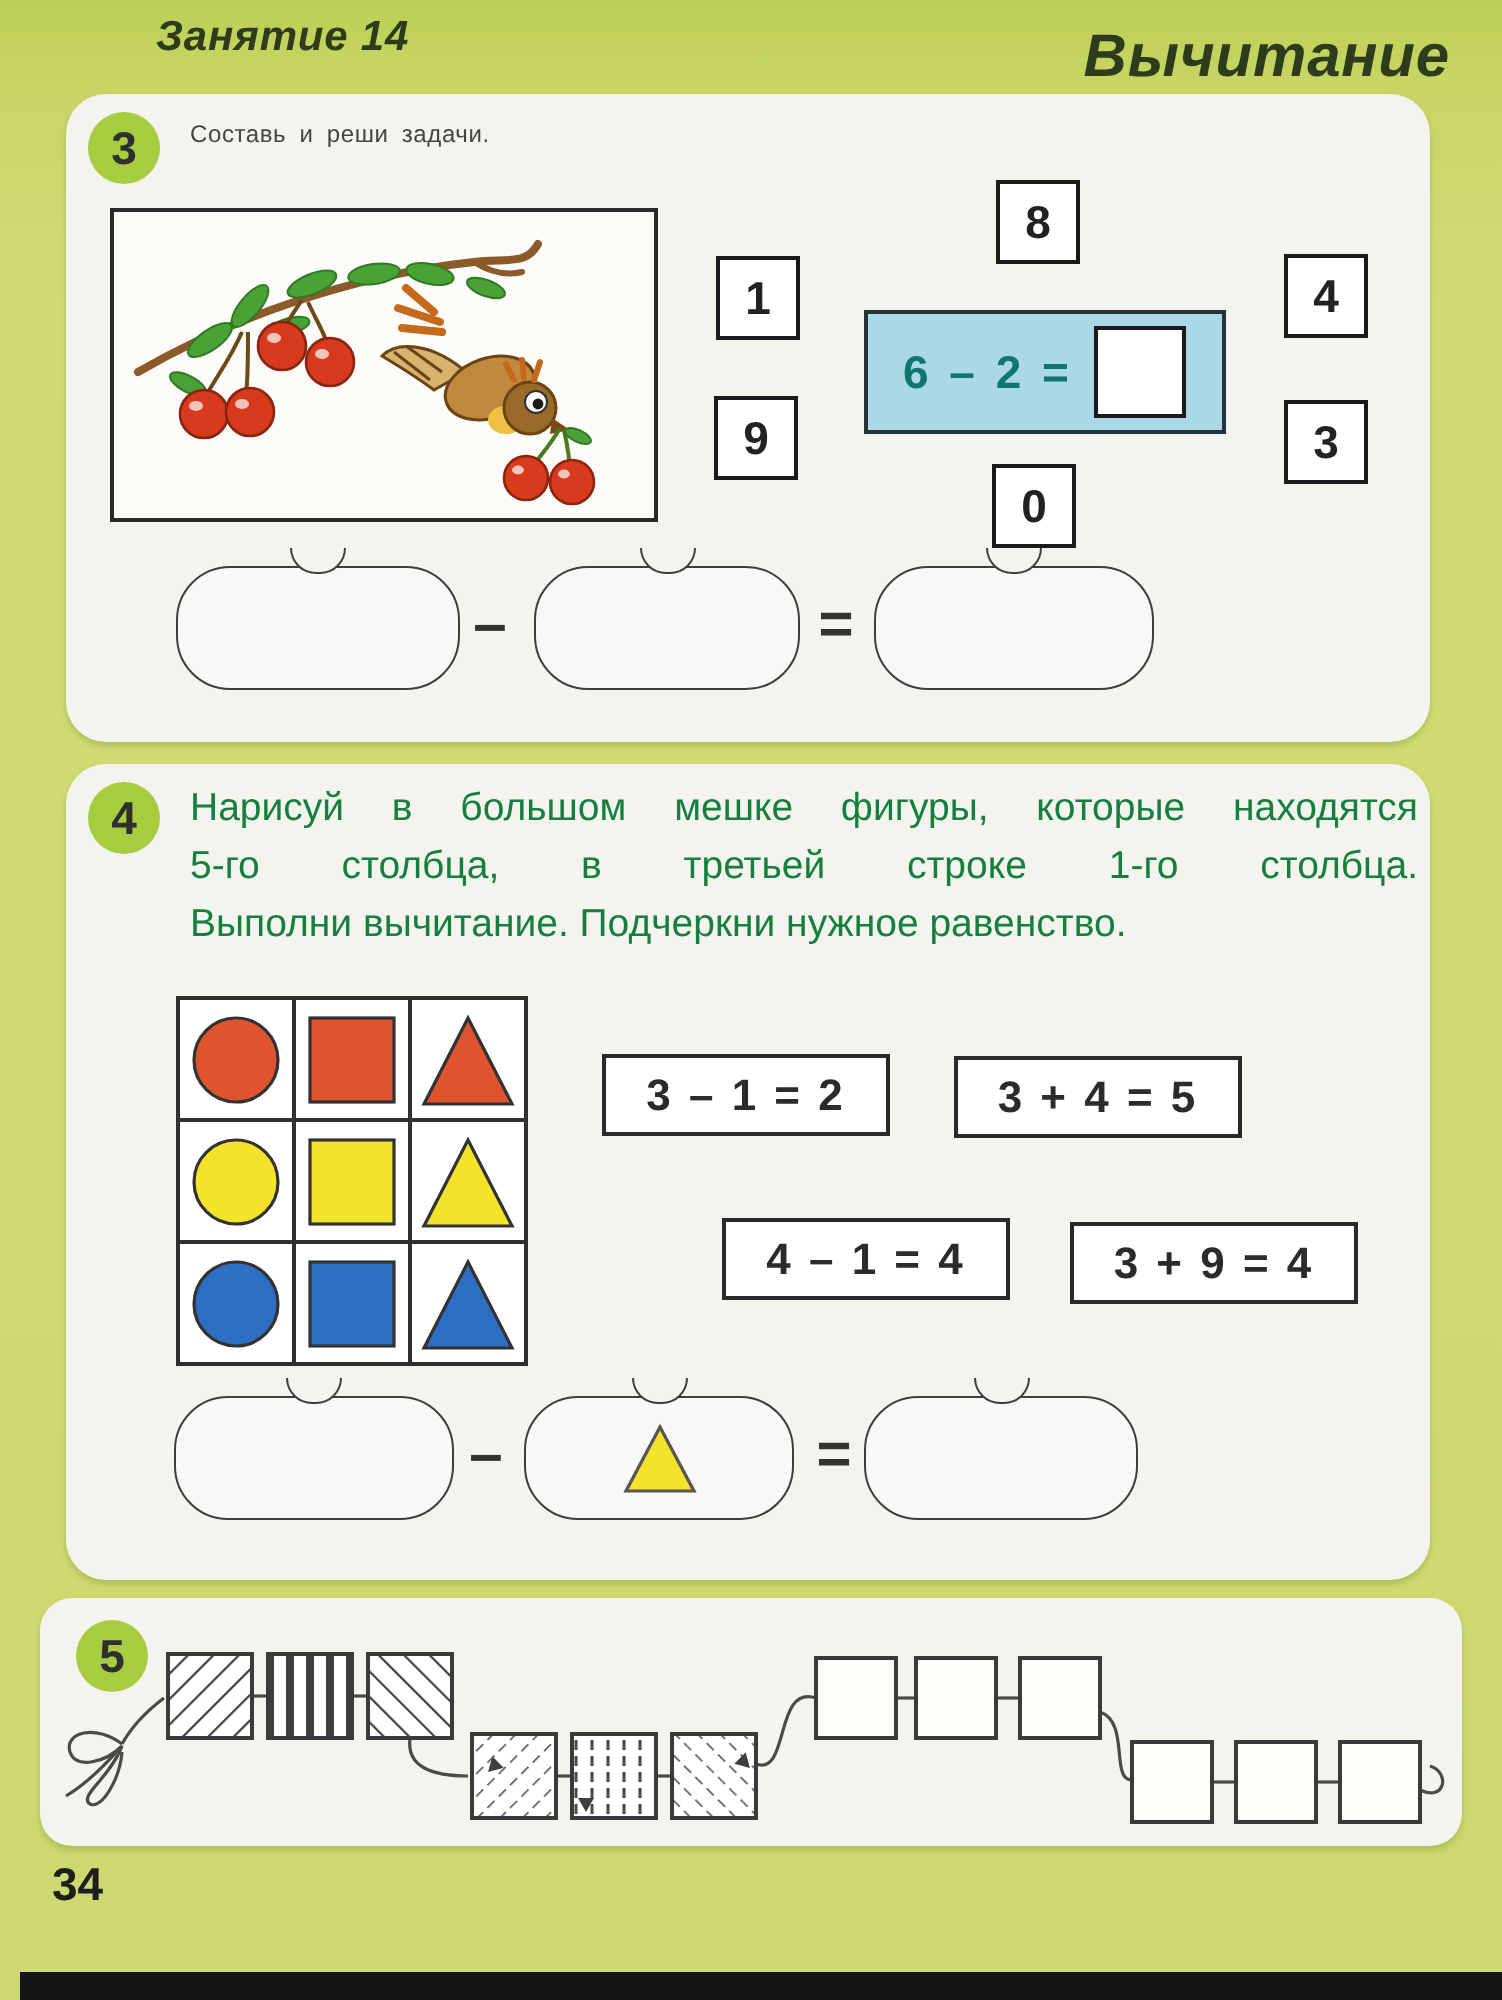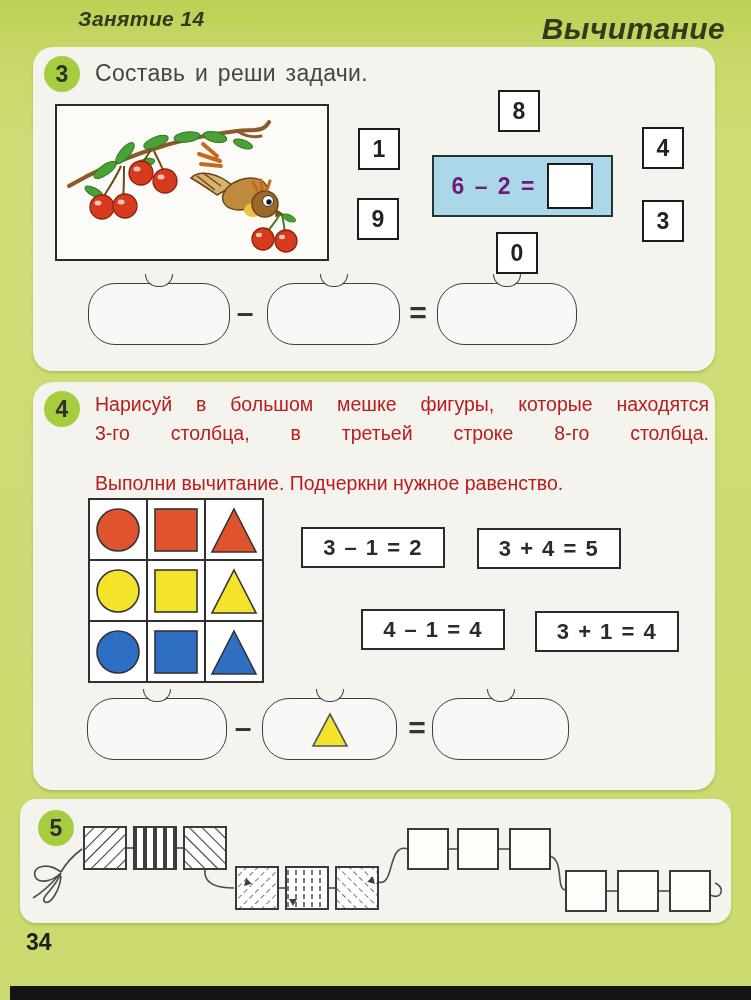--- a/index.html
+++ b/index.html
@@ -15,53 +15,53 @@
   .panel{position:absolute;background:#f4f3ee;border-radius:20px;box-shadow:0 2px 3px rgba(90,110,30,.28);}
   #panel3{left:33px;top:47px;width:682px;height:324px;}
   #panel4{left:33px;top:382px;width:682px;height:408px;}
   #panel5{left:20px;top:799px;width:711px;height:124px;border-radius:16px;}
 
   .badge{position:absolute;width:36px;height:36px;border-radius:50%;background:#a6cc40;
     color:#2f2f2f;font-weight:bold;font-size:23px;display:flex;align-items:center;justify-content:center;}
   #badge3,#badge4{left:11px;top:9px;}
   #badge5{left:18px;top:11px;}
 
-  .task-title{position:absolute;left:62px;top:13px;font-size:23px;color:#454545;letter-spacing:.3px;word-spacing:3px;}
+  .task-title{position:absolute;left:62px;top:13px;font-size:12px;color:#454545;letter-spacing:.3px;word-spacing:3px;}
 
   #pic-frame{position:absolute;left:22px;top:57px;width:270px;height:153px;border:2.5px solid #2a2a2a;background:#fcfbf7;}
 
   .card{position:absolute;width:38px;height:38px;background:#fff;border:2px solid #1b1b1b;
     display:flex;align-items:center;justify-content:center;font-size:23px;font-weight:bold;color:#222;}
   #card-8{left:465px;top:43px;}
   #card-1{left:325px;top:81px;}
   #card-4{left:609px;top:80px;}
   #card-9{left:324px;top:151px;}
   #card-3{left:609px;top:153px;}
   #card-0{left:463px;top:185px;}
 
   #eq-blue{position:absolute;left:399px;top:108px;width:177px;height:58px;background:#abd8e8;
     border:2px solid #24323a;display:flex;align-items:center;justify-content:center;gap:11px;}
-  #eq-blue .lbl{font-size:23px;font-weight:bold;color:#701a75;letter-spacing:2px;}
+  #eq-blue .lbl{font-size:23px;font-weight:bold;color:#0f766e;letter-spacing:2px;}
   #eq-blue .ans{width:42px;height:42px;background:#fff;border:2px solid #1b1b1b;}
 
   .bag{position:absolute;height:60px;border:1.7px solid #3e3e3e;border-radius:27px;background:rgba(255,255,255,.45);}
   .bag-notch{position:absolute;left:50%;transform:translateX(-50%);top:-10px;width:26px;height:12px;
     border:1.8px solid #3e3e3e;border-top:none;border-radius:0 0 26px 26px;background:#f4f3ee;}
   .sign{position:absolute;width:30px;height:60px;display:flex;align-items:center;justify-content:center;
     font-size:30px;font-weight:600;color:#333;}
 
   #t3-bag1{left:55px;top:236px;width:140px;}
   #t3-bag2{left:234px;top:236px;width:131px;}
   #t3-bag3{left:404px;top:236px;width:138px;}
   #t3-minus{left:197px;top:236px;}
   #t3-eq{left:370px;top:236px;}
 
-  #t4-text{position:absolute;left:62px;top:8px;width:614px;font-size:19.5px;line-height:29px;color:#b91c1c;}
+  #t4-text{position:absolute;left:62px;top:8px;width:614px;font-size:19.5px;line-height:29px;color:#15803d;}
   .jline{text-align:justify;text-align-last:justify;}
-  .jline.last{text-align-last:left;margin-top:21px;}
+  .jline.last{text-align-last:left;}
 
   #shape-grid{position:absolute;left:55px;top:116px;display:grid;grid-template-columns:repeat(3,58px);
     grid-auto-rows:61px;border:1px solid #2f2f2f;background:#fff;}
   .grid-cell{border:1px solid #2f2f2f;display:flex;align-items:center;justify-content:center;}
 
   .eq-box{position:absolute;height:37px;width:140px;background:#fff;border:2px solid #2a2a2a;
     display:flex;align-items:center;justify-content:center;font-size:22px;font-weight:bold;color:#2b2b2b;letter-spacing:1.5px;}
   #eq1{left:268px;top:145px;text-align:right;}
   #eq2{left:444px;top:146px;}
   #eq3{left:328px;top:227px;}
@@ -165,21 +165,21 @@
   <div class="bag" id="t3-bag3">
       <span class="bag-notch"></span>
     </div>
 </div>
 
 <div class="panel" id="panel4">
   <div class="badge" id="badge4">4</div>
 
   <div id="t4-text">
     <div class="jline">Нарисуй в большом мешке фигуры, которые находятся</div>
-    <div class="jline">3-го столбца, в третьей строке 8-го столбца.</div>
+    <div class="jline">5-го столбца, в третьей строке 1-го столбца.</div>
     <div class="jline last">Выполни вычитание. Подчеркни нужное равенство.</div>
   </div>
 
   <div id="shape-grid">
       <div class="grid-cell">
         <svg width="54" height="57" viewBox="0 0 54 57">
           <circle cx="27" cy="29" r="21" fill="#e0532f" stroke="#333" stroke-width="1.6"></circle>
         </svg>
       </div>
       <div class="grid-cell">
@@ -220,21 +220,21 @@
       <div class="grid-cell">
         <svg width="54" height="57" viewBox="0 0 54 57">
           <polygon points="27,8 49,51 5,51" fill="#2f6fc3" stroke="#333" stroke-width="1.6"></polygon>
         </svg>
       </div>
     </div>
 
   <div class="eq-box" id="eq1">3 – 1 = 2</div>
   <div class="eq-box" id="eq2">3 + 4 = 5</div>
   <div class="eq-box" id="eq3">4 – 1 = 4</div>
-  <div class="eq-box" id="eq4">3 + 1 = 4</div>
+  <div class="eq-box" id="eq4">3 + 9 = 4</div>
 
   <div class="bag" id="t4-bag1">
       <span class="bag-notch"></span>
     </div>
   <div class="sign" id="t4-minus">–</div>
   <div class="bag" id="t4-bag2">
     <span class="bag-notch"></span>
     <span class="bag-shape">
       <svg width="38" height="36" viewBox="0 0 38 36">
           <polygon points="19,2 36,34 2,34" fill="#f4e32b" stroke="#555" stroke-width="1.6"></polygon>

